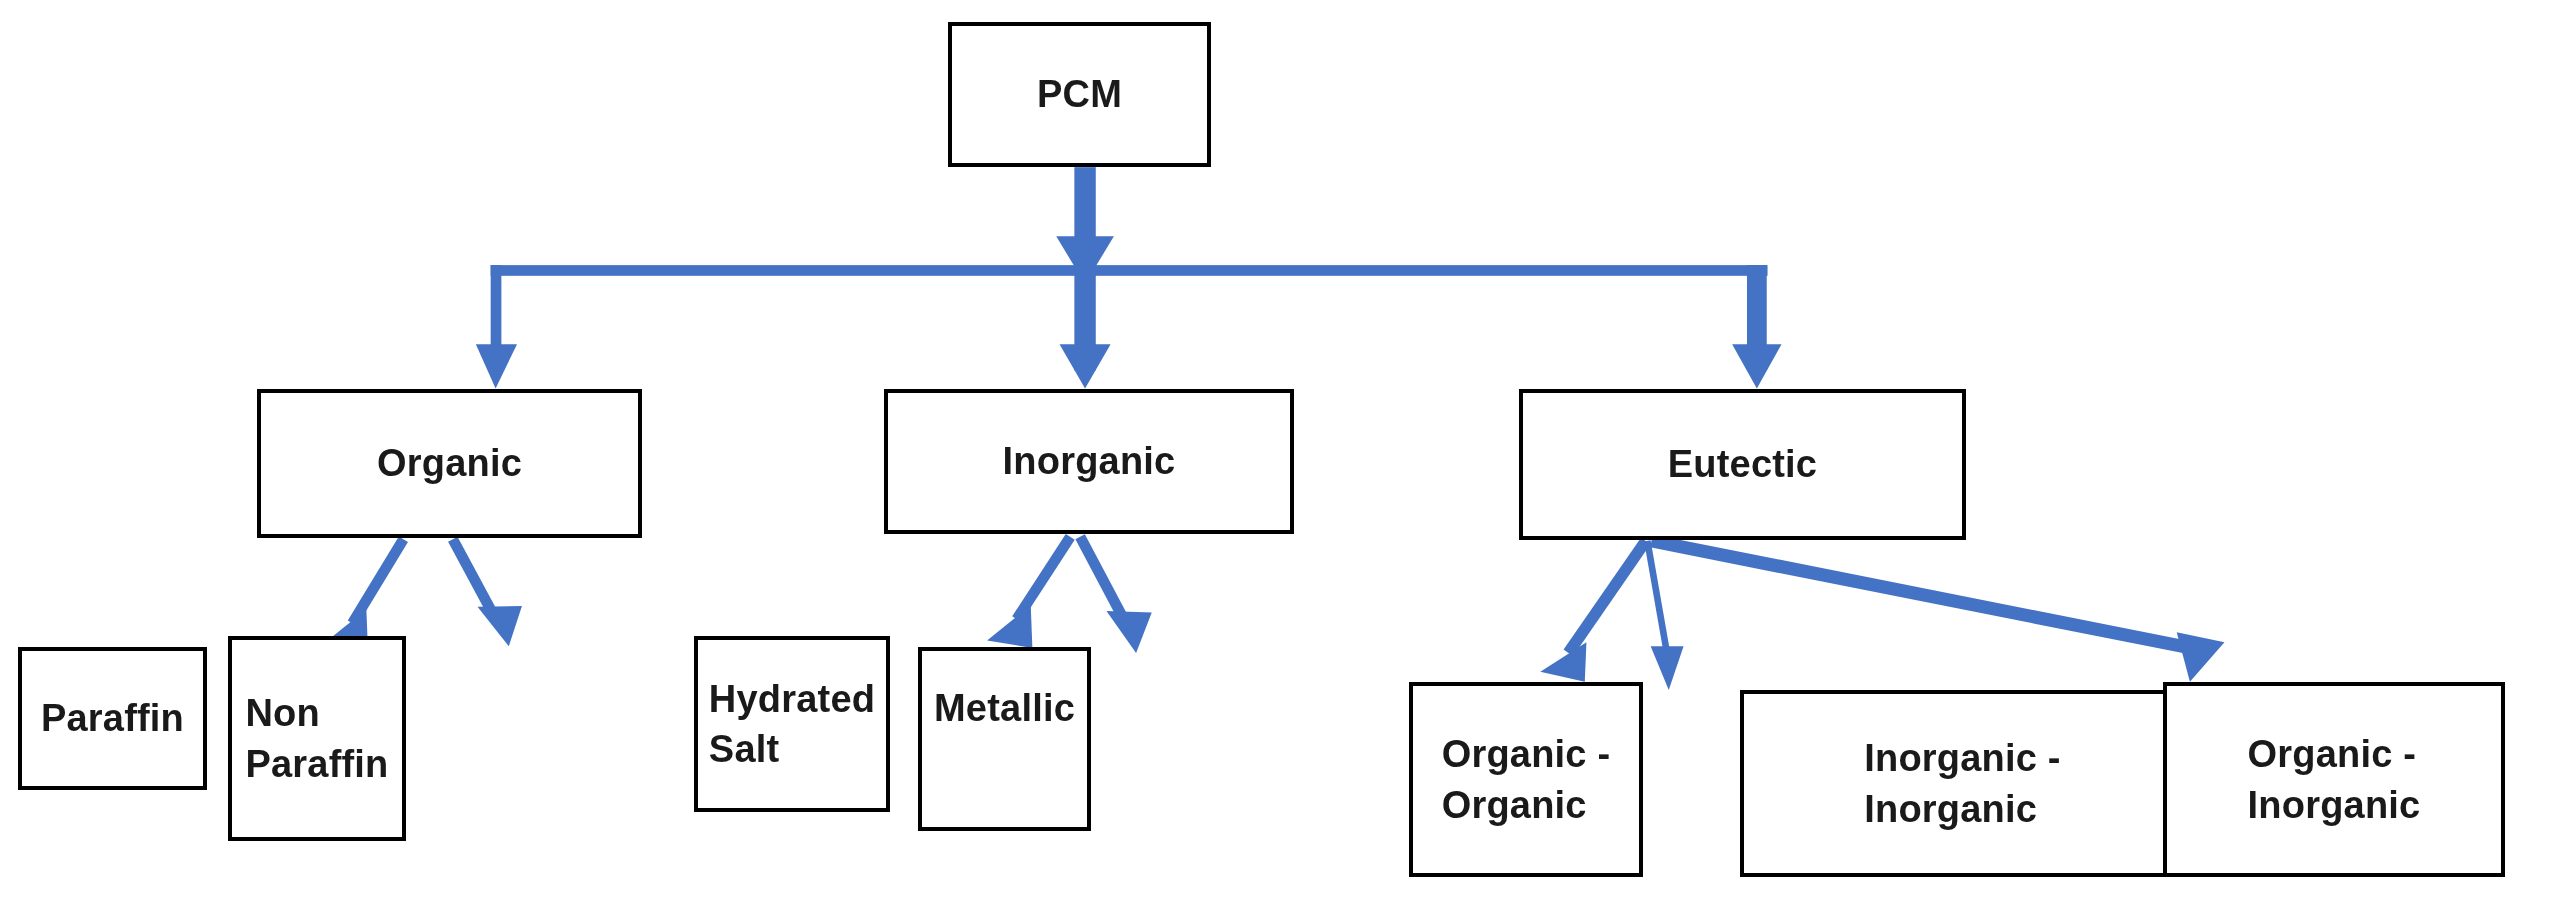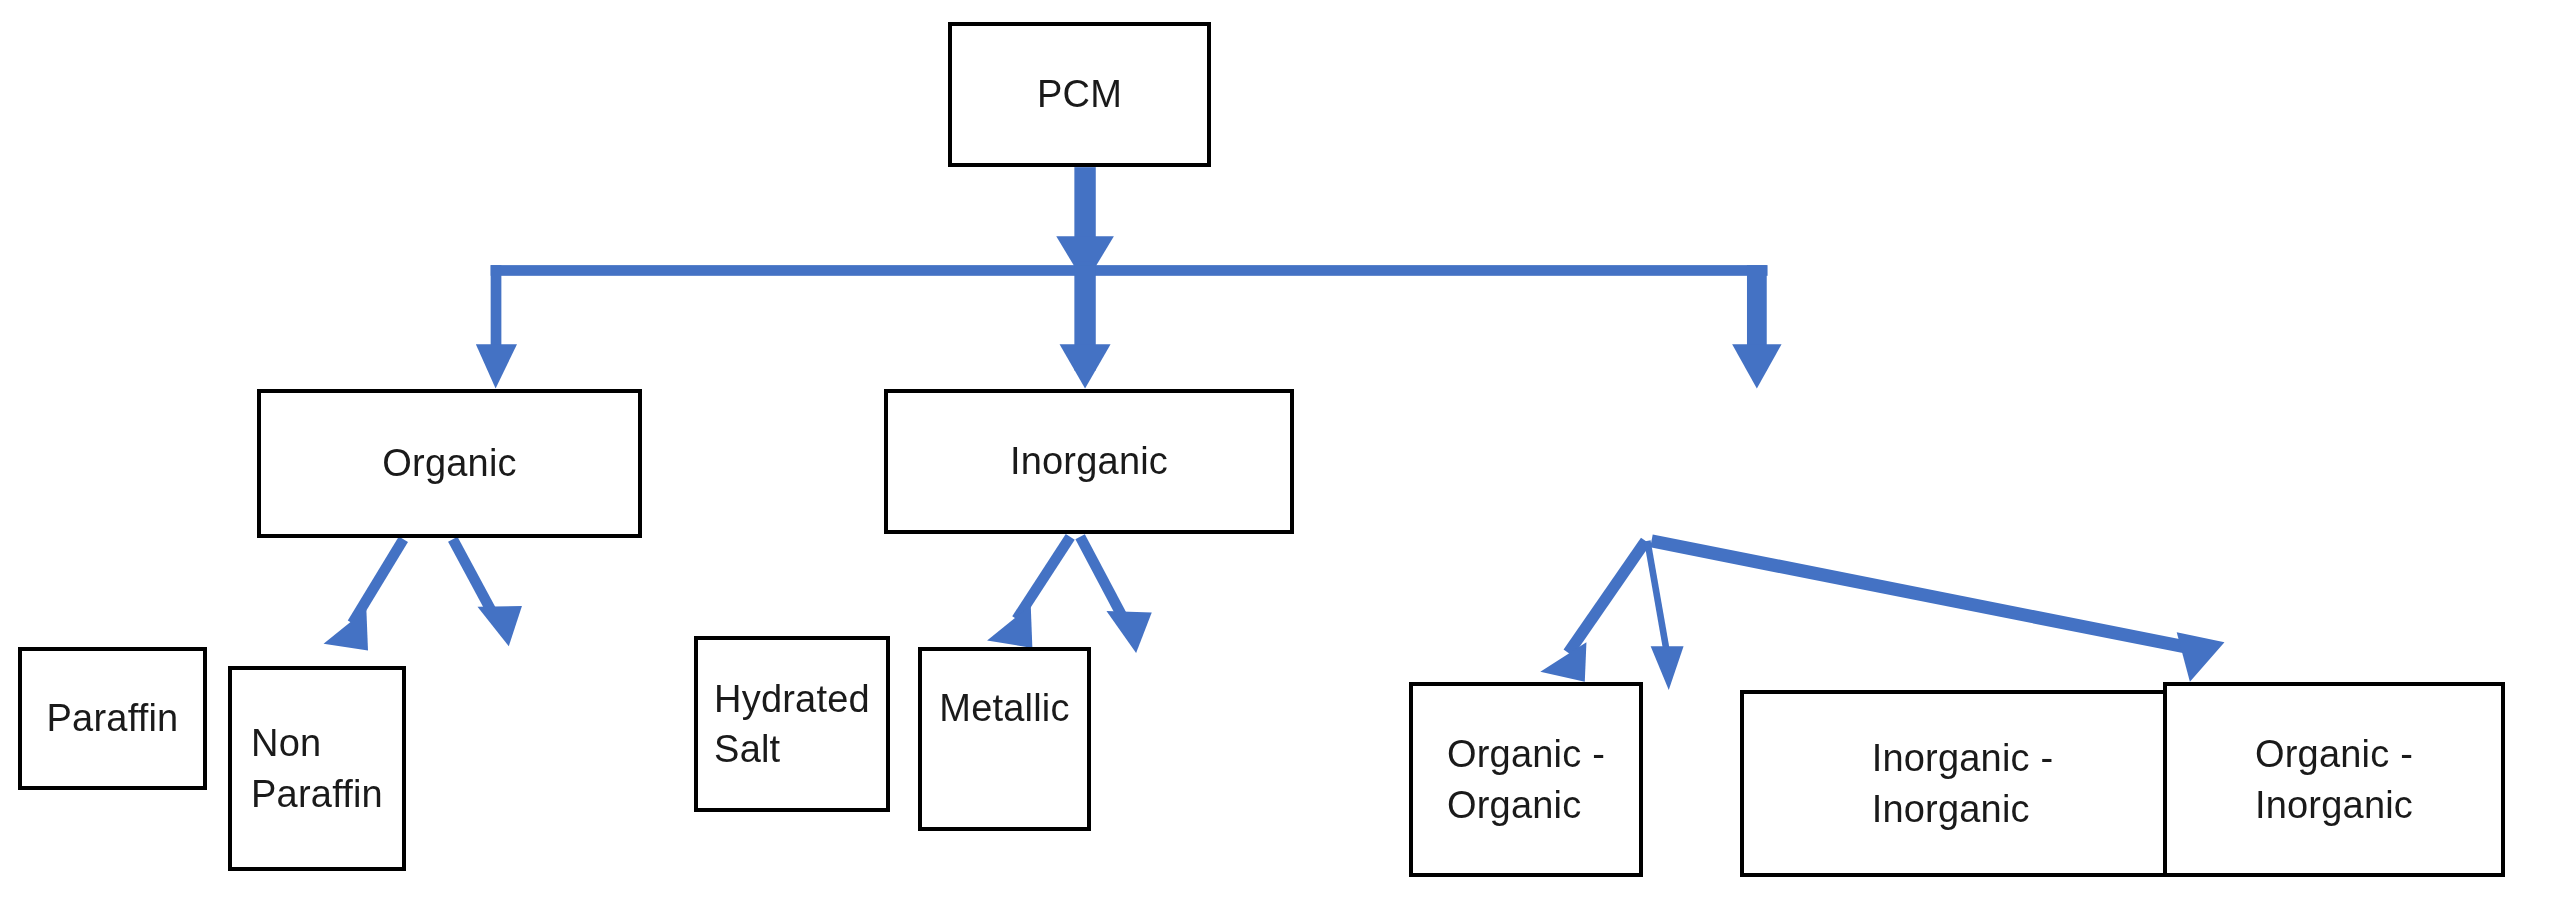--- a/index.html
+++ b/index.html
@@ -32,21 +32,21 @@
     background: #ffffff;
     display: flex;
     align-items: center;
     justify-content: center;
     z-index: 2;
   }
   .node .label {
     color: #1a1a1a;
     font-size: 38px;
     line-height: 1.32;
-    font-weight: 400;
+    font-weight: 700;
     letter-spacing: 0.2px;
     white-space: pre-line;
     text-align: left;
     padding: 0 8.2px;
   }
   .node.center-text .label { text-align: center; }
 </style>
 </head>
 <body>
 
@@ -120,26 +120,29 @@
   </div>
 
   <div class="node" style="left:257px; top:389px; width:385px; height:149px;">
     <span class="label">Organic</span>
   </div>
 
   <div class="node" style="left:884px; top:389px; width:410px; height:145px;">
     <span class="label">Inorganic</span>
   </div>
 
+  <div class="node center-text" style="left:1519px; top:389px; width:447px; height:151px;">
+    <span class="label">Eutectic</span>
+  </div>
 
   <div class="node" style="left:18px; top:647px; width:189px; height:143px;">
     <span class="label">Paraffin</span>
   </div>
 
-  <div class="node" style="left:228px; top:636px; width:178px; height:205px;margin-top:30px;">
+  <div class="node" style="left:228px; top:636px; width:178px; height:205px;">
     <span class="label">Non
 Paraffin</span>
   </div>
 
   <div class="node" style="left:694px; top:636px; width:196px; height:176px;">
     <span class="label">Hydrated
 Salt</span>
   </div>
 
   <div class="node" style="left:918px; top:647px; width:173px; height:184px; align-items:flex-start; padding-top:32px;">

